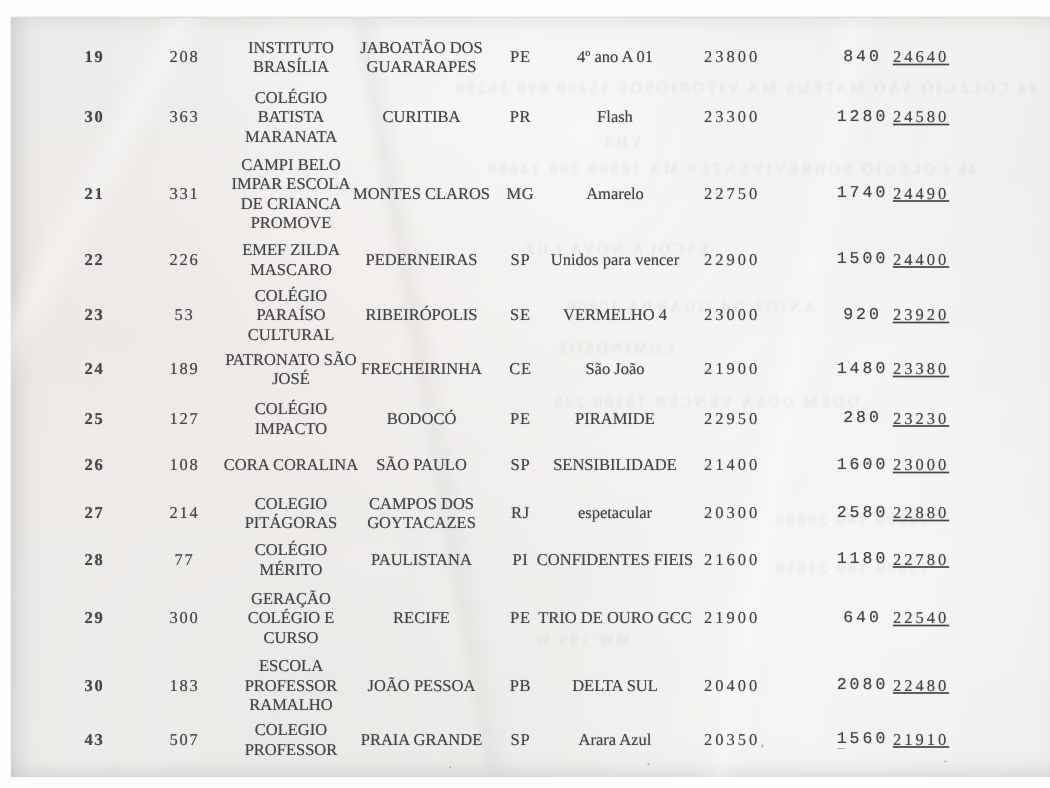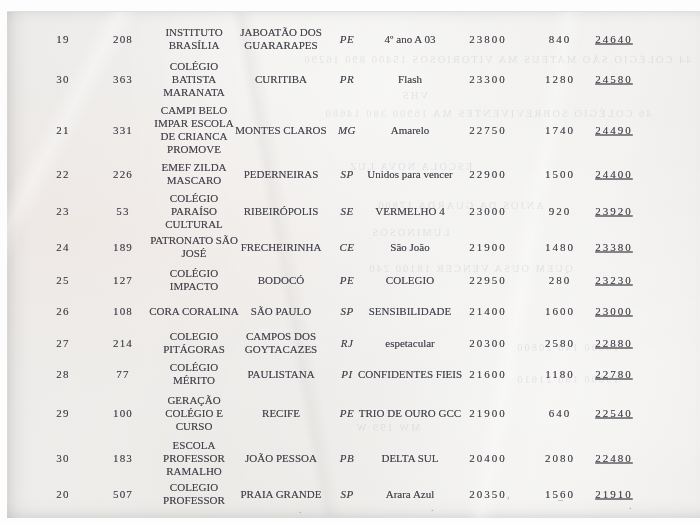--- a/index.html
+++ b/index.html
@@ -29,28 +29,28 @@
       linear-gradient(80deg, transparent 40%, rgba(210,208,205,0.25) 41.2%, transparent 43%),
       linear-gradient(100deg, transparent 70%, rgba(255,255,255,0.30) 72%, transparent 74%);
   }
   .layer{position:absolute;inset:0;}
   .row{position:absolute;left:0;right:0;height:0;}
   .cell{
     position:absolute;top:0;transform:translateY(-50%);
     text-align:center;color:#45454d;font-size:11px;line-height:13px;
     text-shadow:0 0 0.6px rgba(66,66,76,0.55);
   }
-  .c-rank {left:31px;width:50px;letter-spacing:1.2px;}
+  .c-rank {left:31px;width:50px;letter-spacing:1.2px;font-weight:bold;}
   .c-id   {left:92px;width:48px;letter-spacing:1.2px;}
   .c-school{left:142px;width:90px;}
   .c-city {left:224px;width:100px;}
-  .c-uf   {left:326px;width:28px;letter-spacing:0.5px;font-style:italic;}
+  .c-uf   {left:326px;width:28px;letter-spacing:0.5px;}
   .c-team {left:347px;width:112px;}
   .c-score{left:449px;width:64px;letter-spacing:2px;}
-  .c-bonus{left:519px;width:68px;letter-spacing:2px;}
+  .c-bonus{left:534px;width:68px;letter-spacing:2px;font-family:Liberation Mono, monospace;}
   .c-total{left:572px;width:70px;letter-spacing:2px;text-decoration:underline;}
   .ghost{
     position:absolute;transform:scaleX(-1);
     color:#7e8c98;opacity:0.17;filter:blur(0.6px);
     font-size:10.5px;letter-spacing:2px;white-space:nowrap;
     text-align:center;
   }
   .pmark{
     position:absolute;color:#8b8b8f;font-size:10px;opacity:0.8;
   }
@@ -71,21 +71,21 @@
       <div class="ghost" style="left: 485px; top: 362px; width: 150px; overflow: hidden;">19600 180 21610</div>
       <div class="ghost" style="left: 298px; top: 410px; width: 165px; overflow: hidden;">MW 199 W</div>
     </div>
   <div class="layer" id="table-layer">
       <div class="row" style="top: 27px;">
         <span class="cell c-rank">19</span>
         <span class="cell c-id">208</span>
         <span class="cell c-school">INSTITUTO BRASÍLIA</span>
         <span class="cell c-city">JABOATÃO DOS GUARARAPES</span>
         <span class="cell c-uf">PE</span>
-        <span class="cell c-team">4º ano A 03</span>
+        <span class="cell c-team">4º ano A 01</span>
         <span class="cell c-score">23800</span>
         <span class="cell c-bonus">840</span>
         <span class="cell c-total">24640</span>
       </div>
       <div class="row" style="top: 67px;">
         <span class="cell c-rank">30</span>
         <span class="cell c-id">363</span>
         <span class="cell c-school">COLÉGIO BATISTA MARANATA</span>
         <span class="cell c-city">CURITIBA</span>
         <span class="cell c-uf">PR</span>
@@ -137,21 +137,21 @@
         <span class="cell c-score">21900</span>
         <span class="cell c-bonus">1480</span>
         <span class="cell c-total">23380</span>
       </div>
       <div class="row" style="top: 268px;">
         <span class="cell c-rank">25</span>
         <span class="cell c-id">127</span>
         <span class="cell c-school">COLÉGIO IMPACTO</span>
         <span class="cell c-city">BODOCÓ</span>
         <span class="cell c-uf">PE</span>
-        <span class="cell c-team">COLEGIO</span>
+        <span class="cell c-team">PIRAMIDE</span>
         <span class="cell c-score">22950</span>
         <span class="cell c-bonus">280</span>
         <span class="cell c-total">23230</span>
       </div>
       <div class="row" style="top: 299px;">
         <span class="cell c-rank">26</span>
         <span class="cell c-id">108</span>
         <span class="cell c-school">CORA CORALINA</span>
         <span class="cell c-city">SÃO PAULO</span>
         <span class="cell c-uf">SP</span>
@@ -177,42 +177,42 @@
         <span class="cell c-school">COLÉGIO MÉRITO</span>
         <span class="cell c-city">PAULISTANA</span>
         <span class="cell c-uf">PI</span>
         <span class="cell c-team">CONFIDENTES FIEIS</span>
         <span class="cell c-score">21600</span>
         <span class="cell c-bonus">1180</span>
         <span class="cell c-total">22780</span>
       </div>
       <div class="row" style="top: 401px;">
         <span class="cell c-rank">29</span>
-        <span class="cell c-id">100</span>
+        <span class="cell c-id">300</span>
         <span class="cell c-school">GERAÇÃO COLÉGIO E CURSO</span>
         <span class="cell c-city">RECIFE</span>
         <span class="cell c-uf">PE</span>
         <span class="cell c-team">TRIO DE OURO GCC</span>
         <span class="cell c-score">21900</span>
         <span class="cell c-bonus">640</span>
         <span class="cell c-total">22540</span>
       </div>
       <div class="row" style="top: 446px;">
         <span class="cell c-rank">30</span>
         <span class="cell c-id">183</span>
         <span class="cell c-school">ESCOLA PROFESSOR RAMALHO</span>
         <span class="cell c-city">JOÃO PESSOA</span>
         <span class="cell c-uf">PB</span>
         <span class="cell c-team">DELTA SUL</span>
         <span class="cell c-score">20400</span>
         <span class="cell c-bonus">2080</span>
         <span class="cell c-total">22480</span>
       </div>
       <div class="row" style="top: 482px;">
-        <span class="cell c-rank">20</span>
+        <span class="cell c-rank">43</span>
         <span class="cell c-id">507</span>
         <span class="cell c-school">COLEGIO PROFESSOR</span>
         <span class="cell c-city">PRAIA GRANDE</span>
         <span class="cell c-uf">SP</span>
         <span class="cell c-team">Arara Azul</span>
         <span class="cell c-score">20350</span>
         <span class="cell c-bonus">1560</span>
         <span class="cell c-total">21910</span>
       </div>
     </div>

